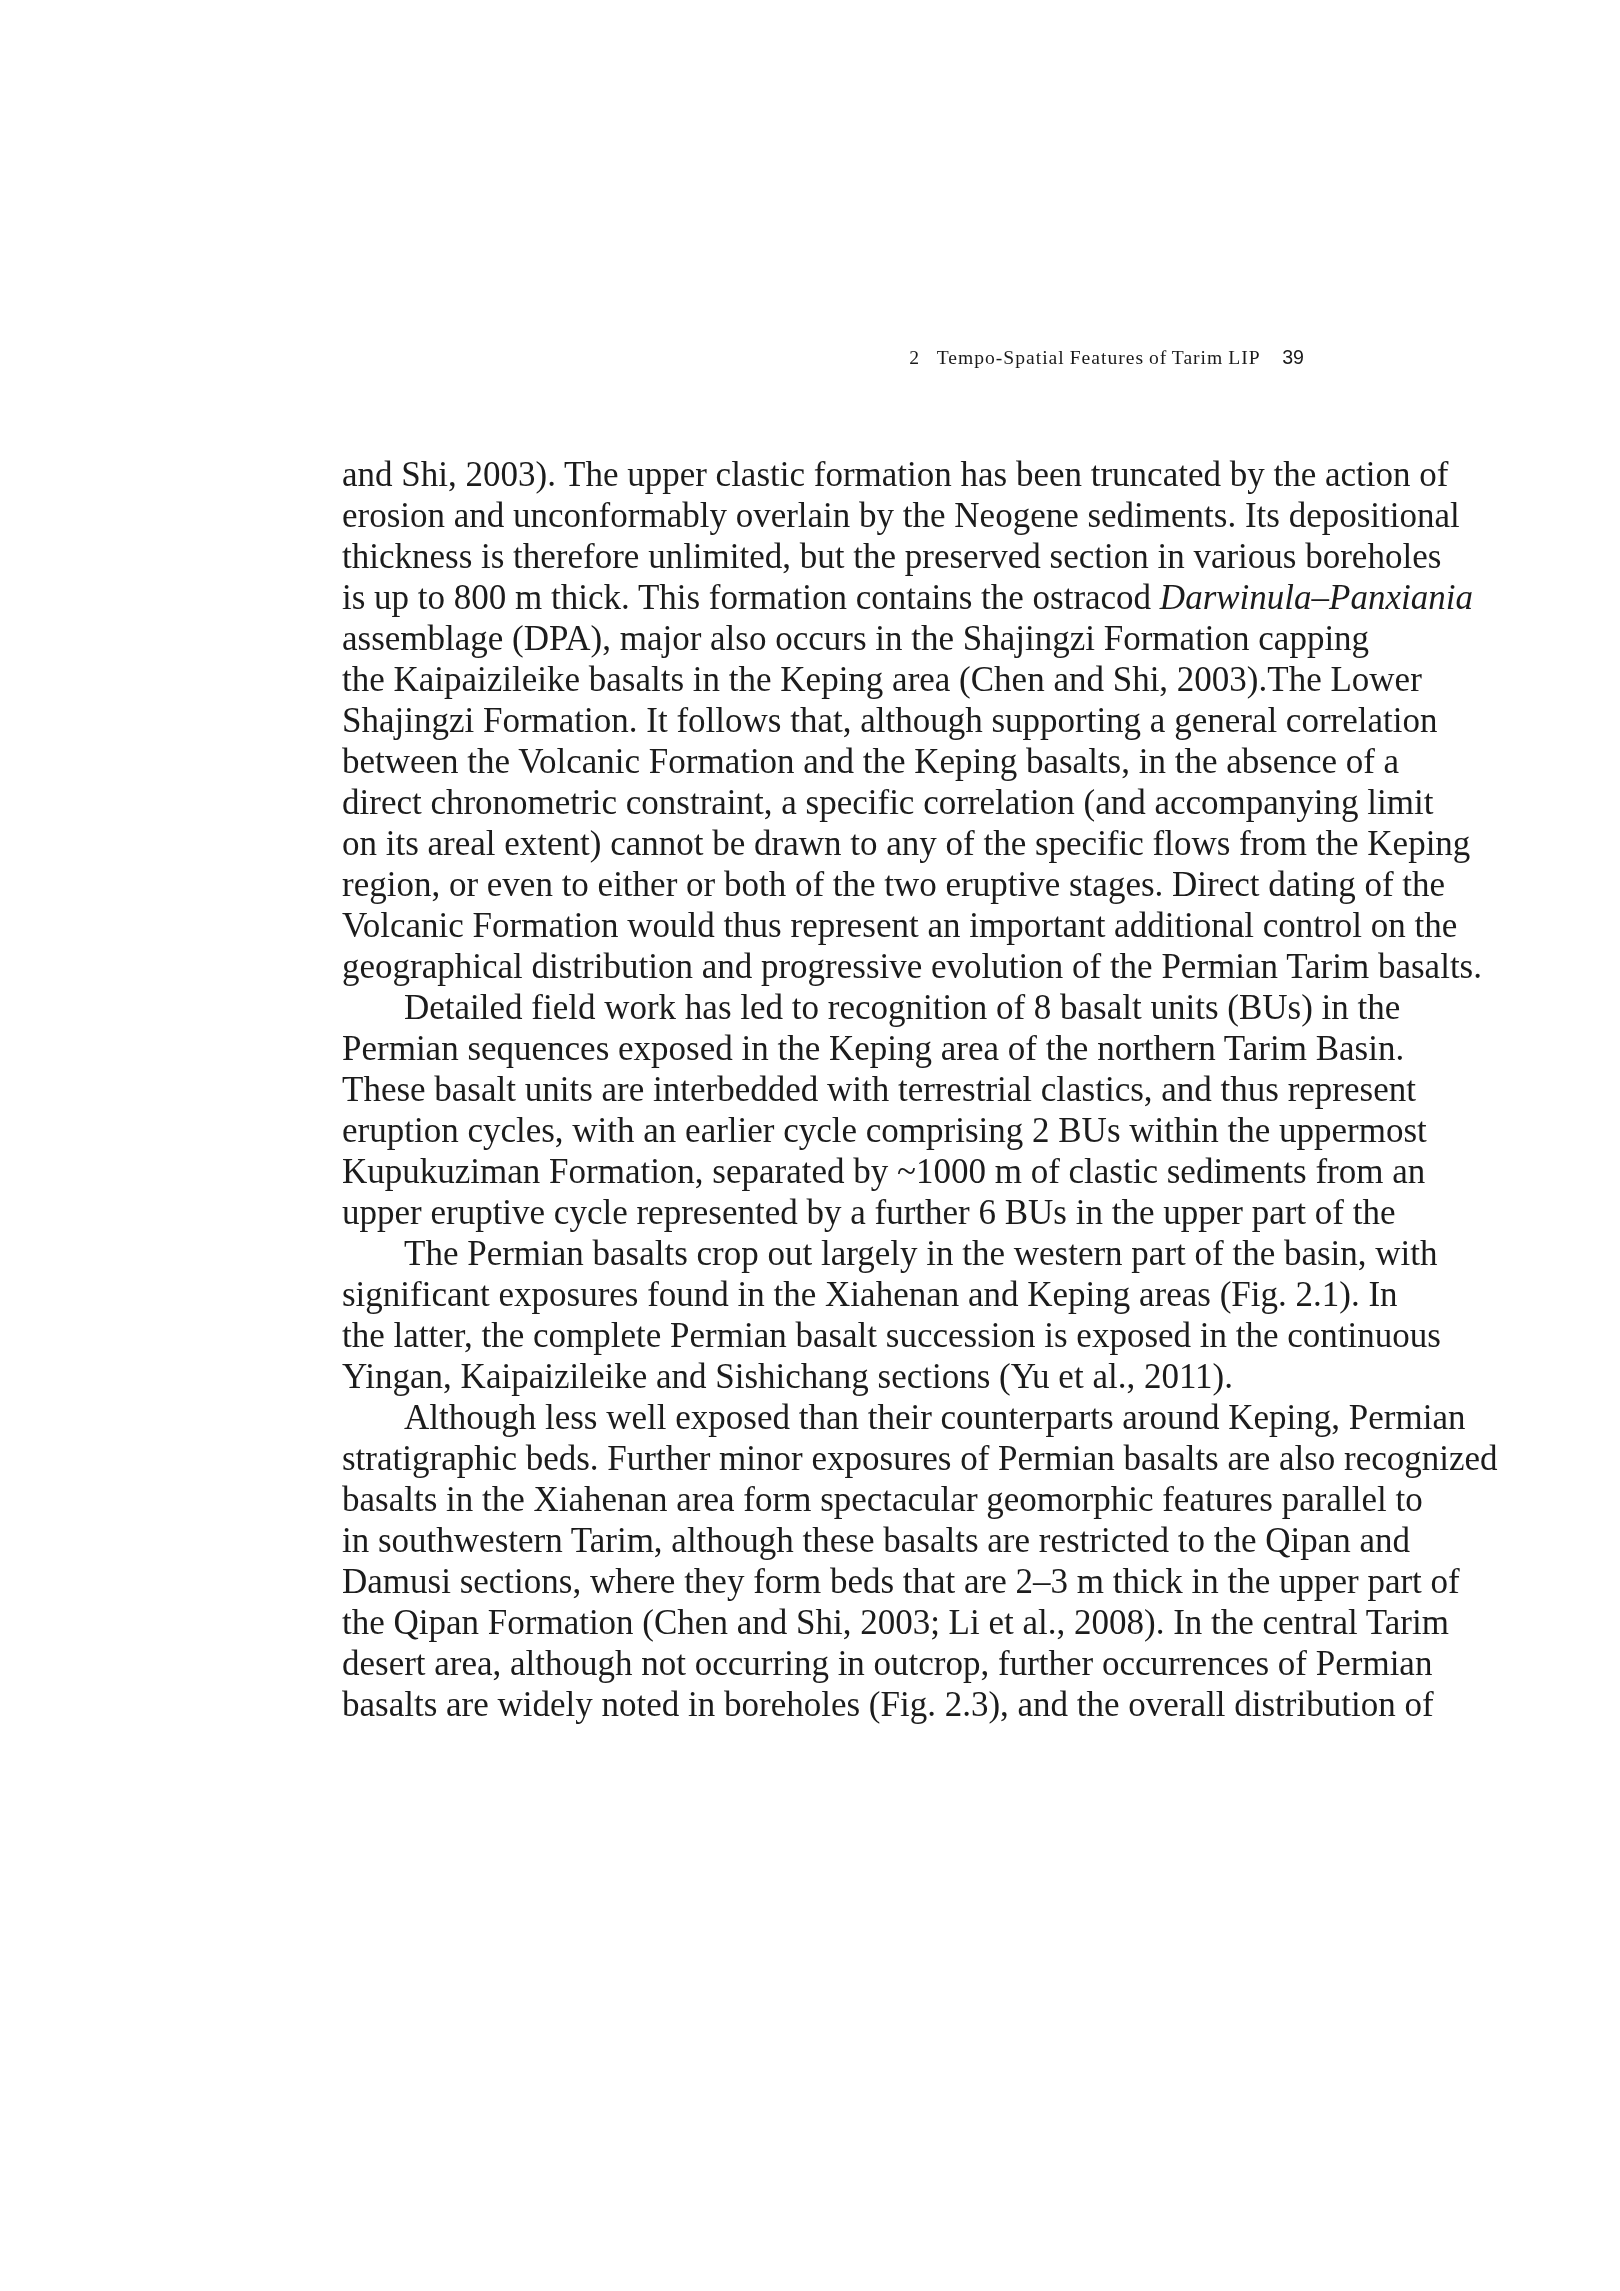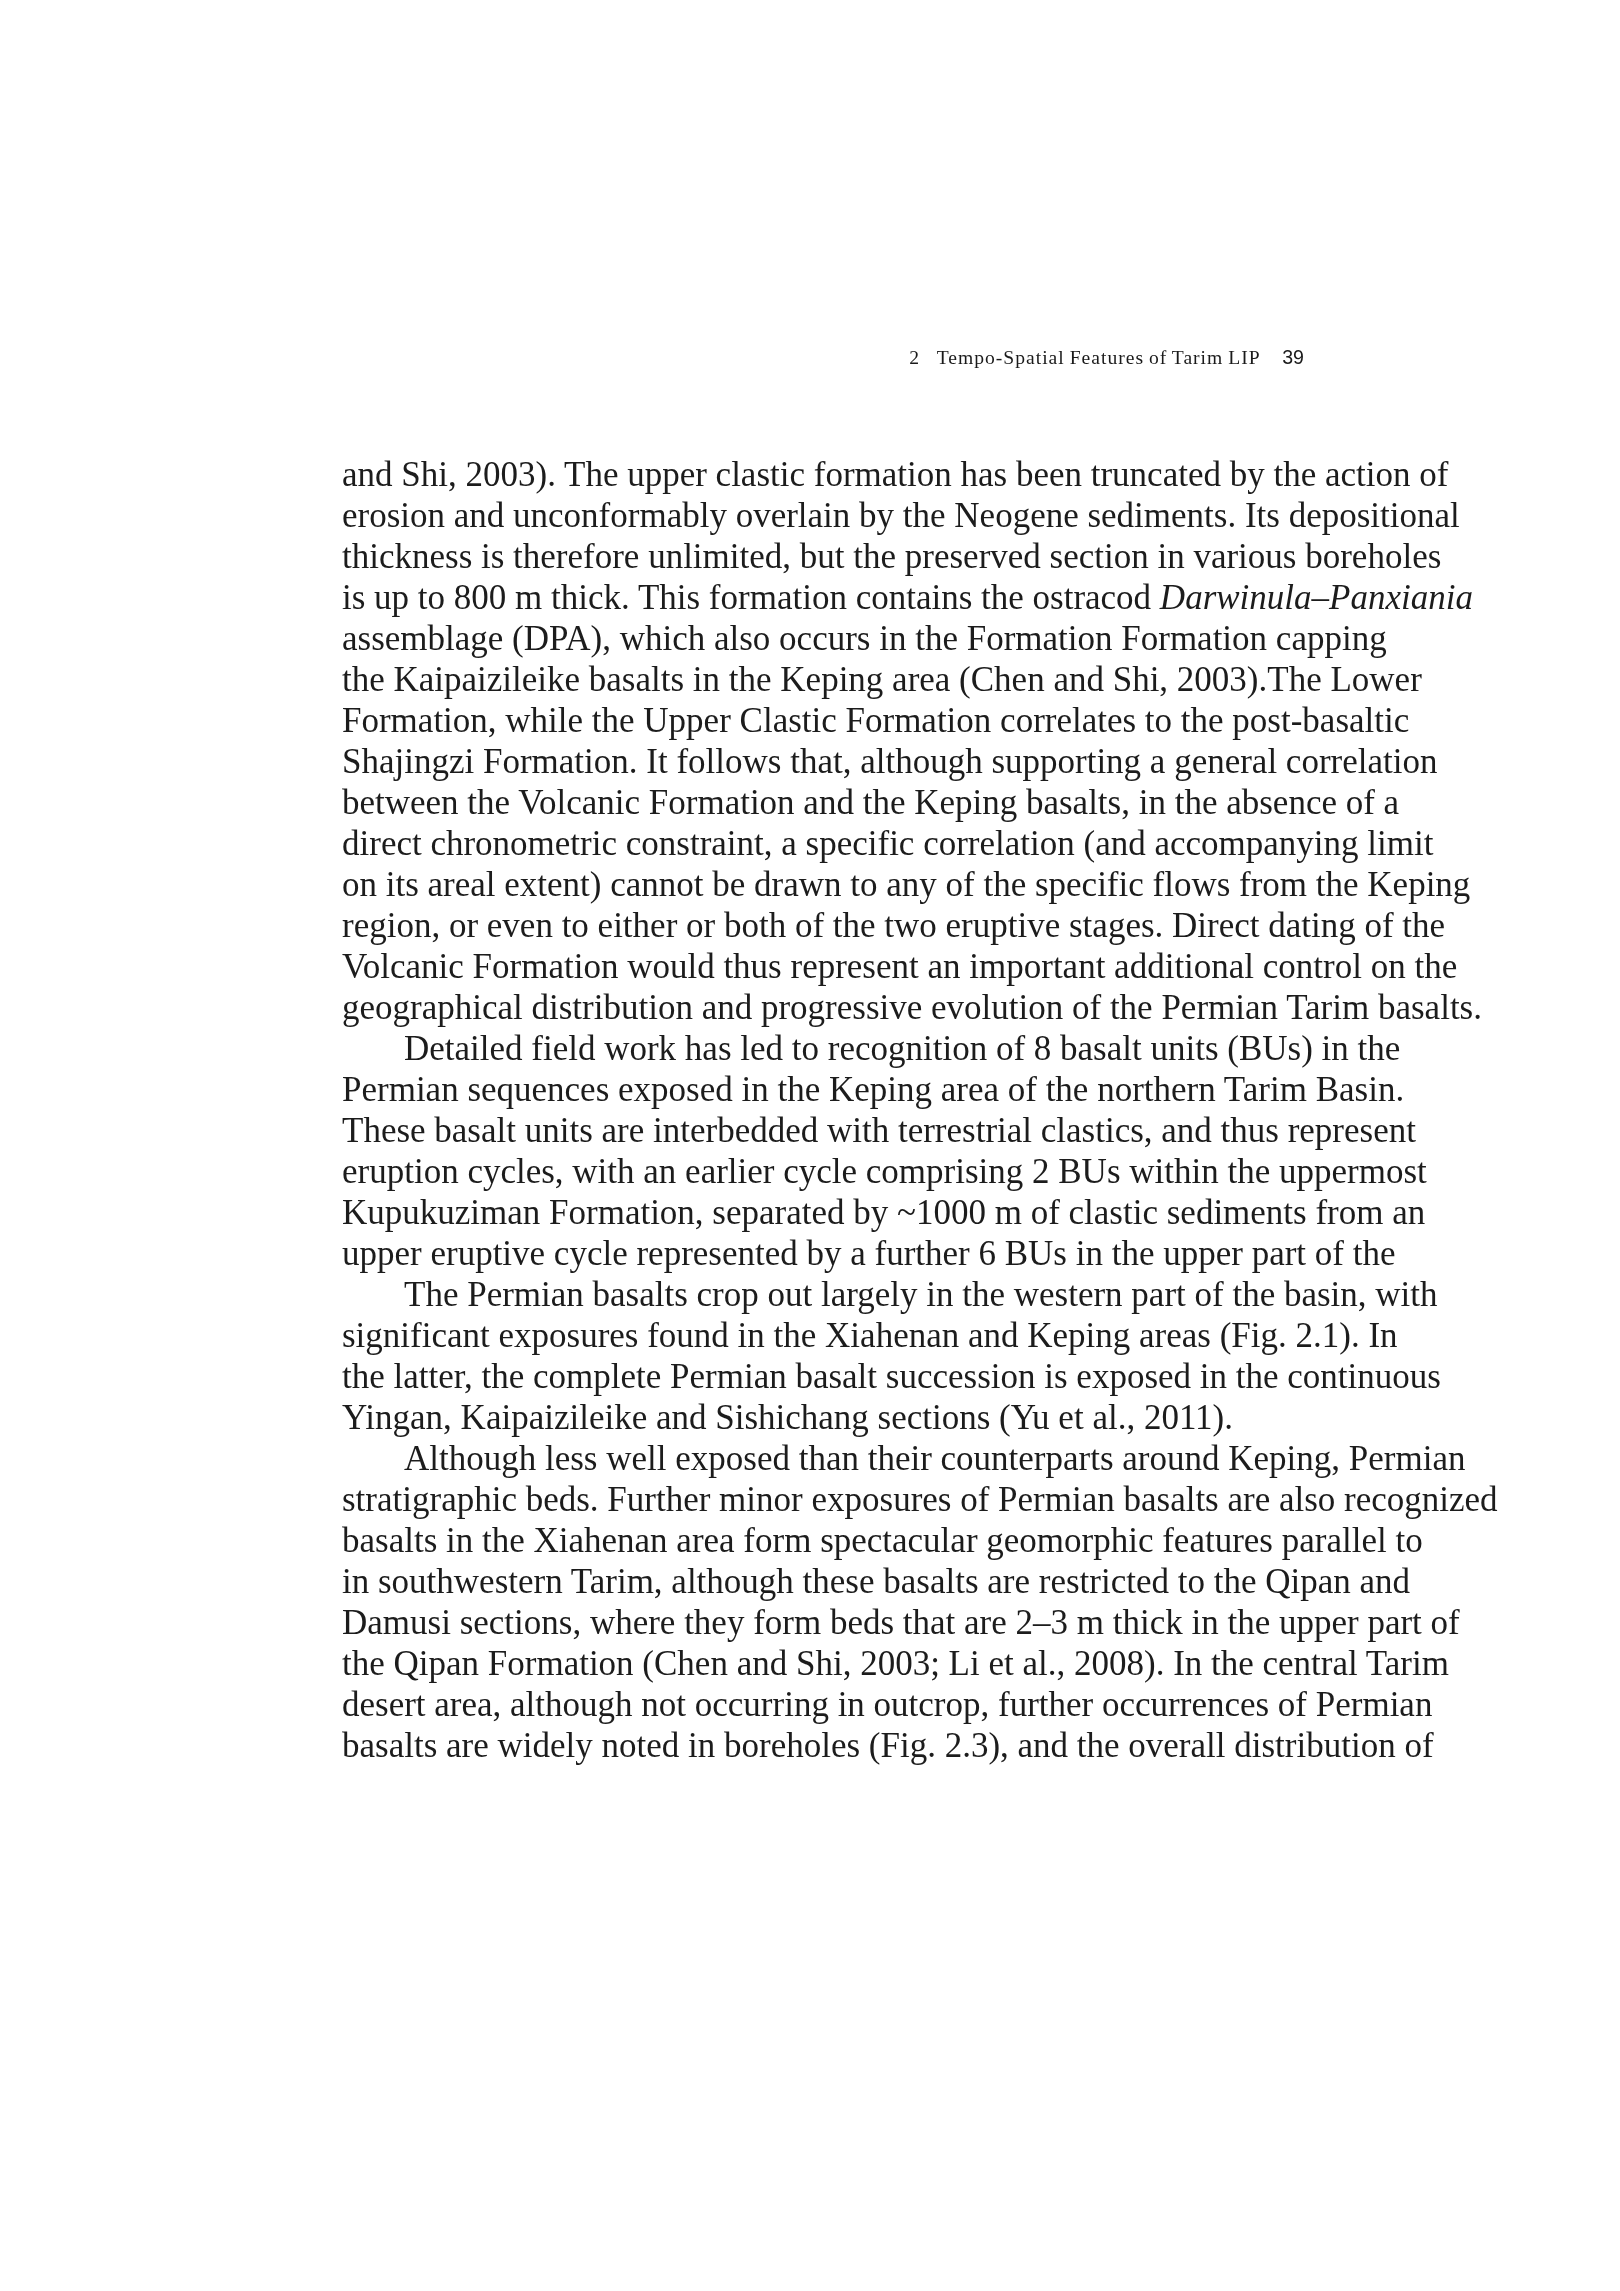--- a/index.html
+++ b/index.html
@@ -30,23 +30,22 @@
     <span class="chap-num">2</span><span class="chap-title">Tempo-Spatial Features of Tarim LIP</span><span class="page-num">39</span>
   </div>
 
   <div class="body-text">
 
     <div>
       <span class="line">and Shi, 2003). The upper clastic formation has been truncated by the action of</span>
       <span class="line">erosion and unconformably overlain by the Neogene sediments. Its depositional</span>
       <span class="line">thickness is therefore unlimited, but the preserved section in various boreholes</span>
       <span class="line"><span>is up to 800 m thick. This formation contains the ostracod </span><span class="it">Darwinula–Panxiania</span></span>
-      <span class="line">assemblage (DPA), which also occurs in the Formation Formation capping</span>
+      <span class="line">assemblage (DPA), major also occurs in the Shajingzi Formation capping</span>
       <span class="line">the Kaipaizileike basalts in the Keping area (Chen and Shi, 2003).The Lower</span>
-      <span class="line">Formation, while the Upper Clastic Formation correlates to the post-basaltic</span>
       <span class="line">Shajingzi Formation. It follows that, although supporting a general correlation</span>
       <span class="line">between the Volcanic Formation and the Keping basalts, in the absence of a</span>
       <span class="line">direct chronometric constraint, a specific correlation (and accompanying limit</span>
       <span class="line">on its areal extent) cannot be drawn to any of the specific flows from the Keping</span>
       <span class="line">region, or even to either or both of the two eruptive stages. Direct dating of the</span>
       <span class="line">Volcanic Formation would thus represent an important additional control on the</span>
       <span class="line last">geographical distribution and progressive evolution of the Permian Tarim basalts.</span>
     </div>
 
     <div>

